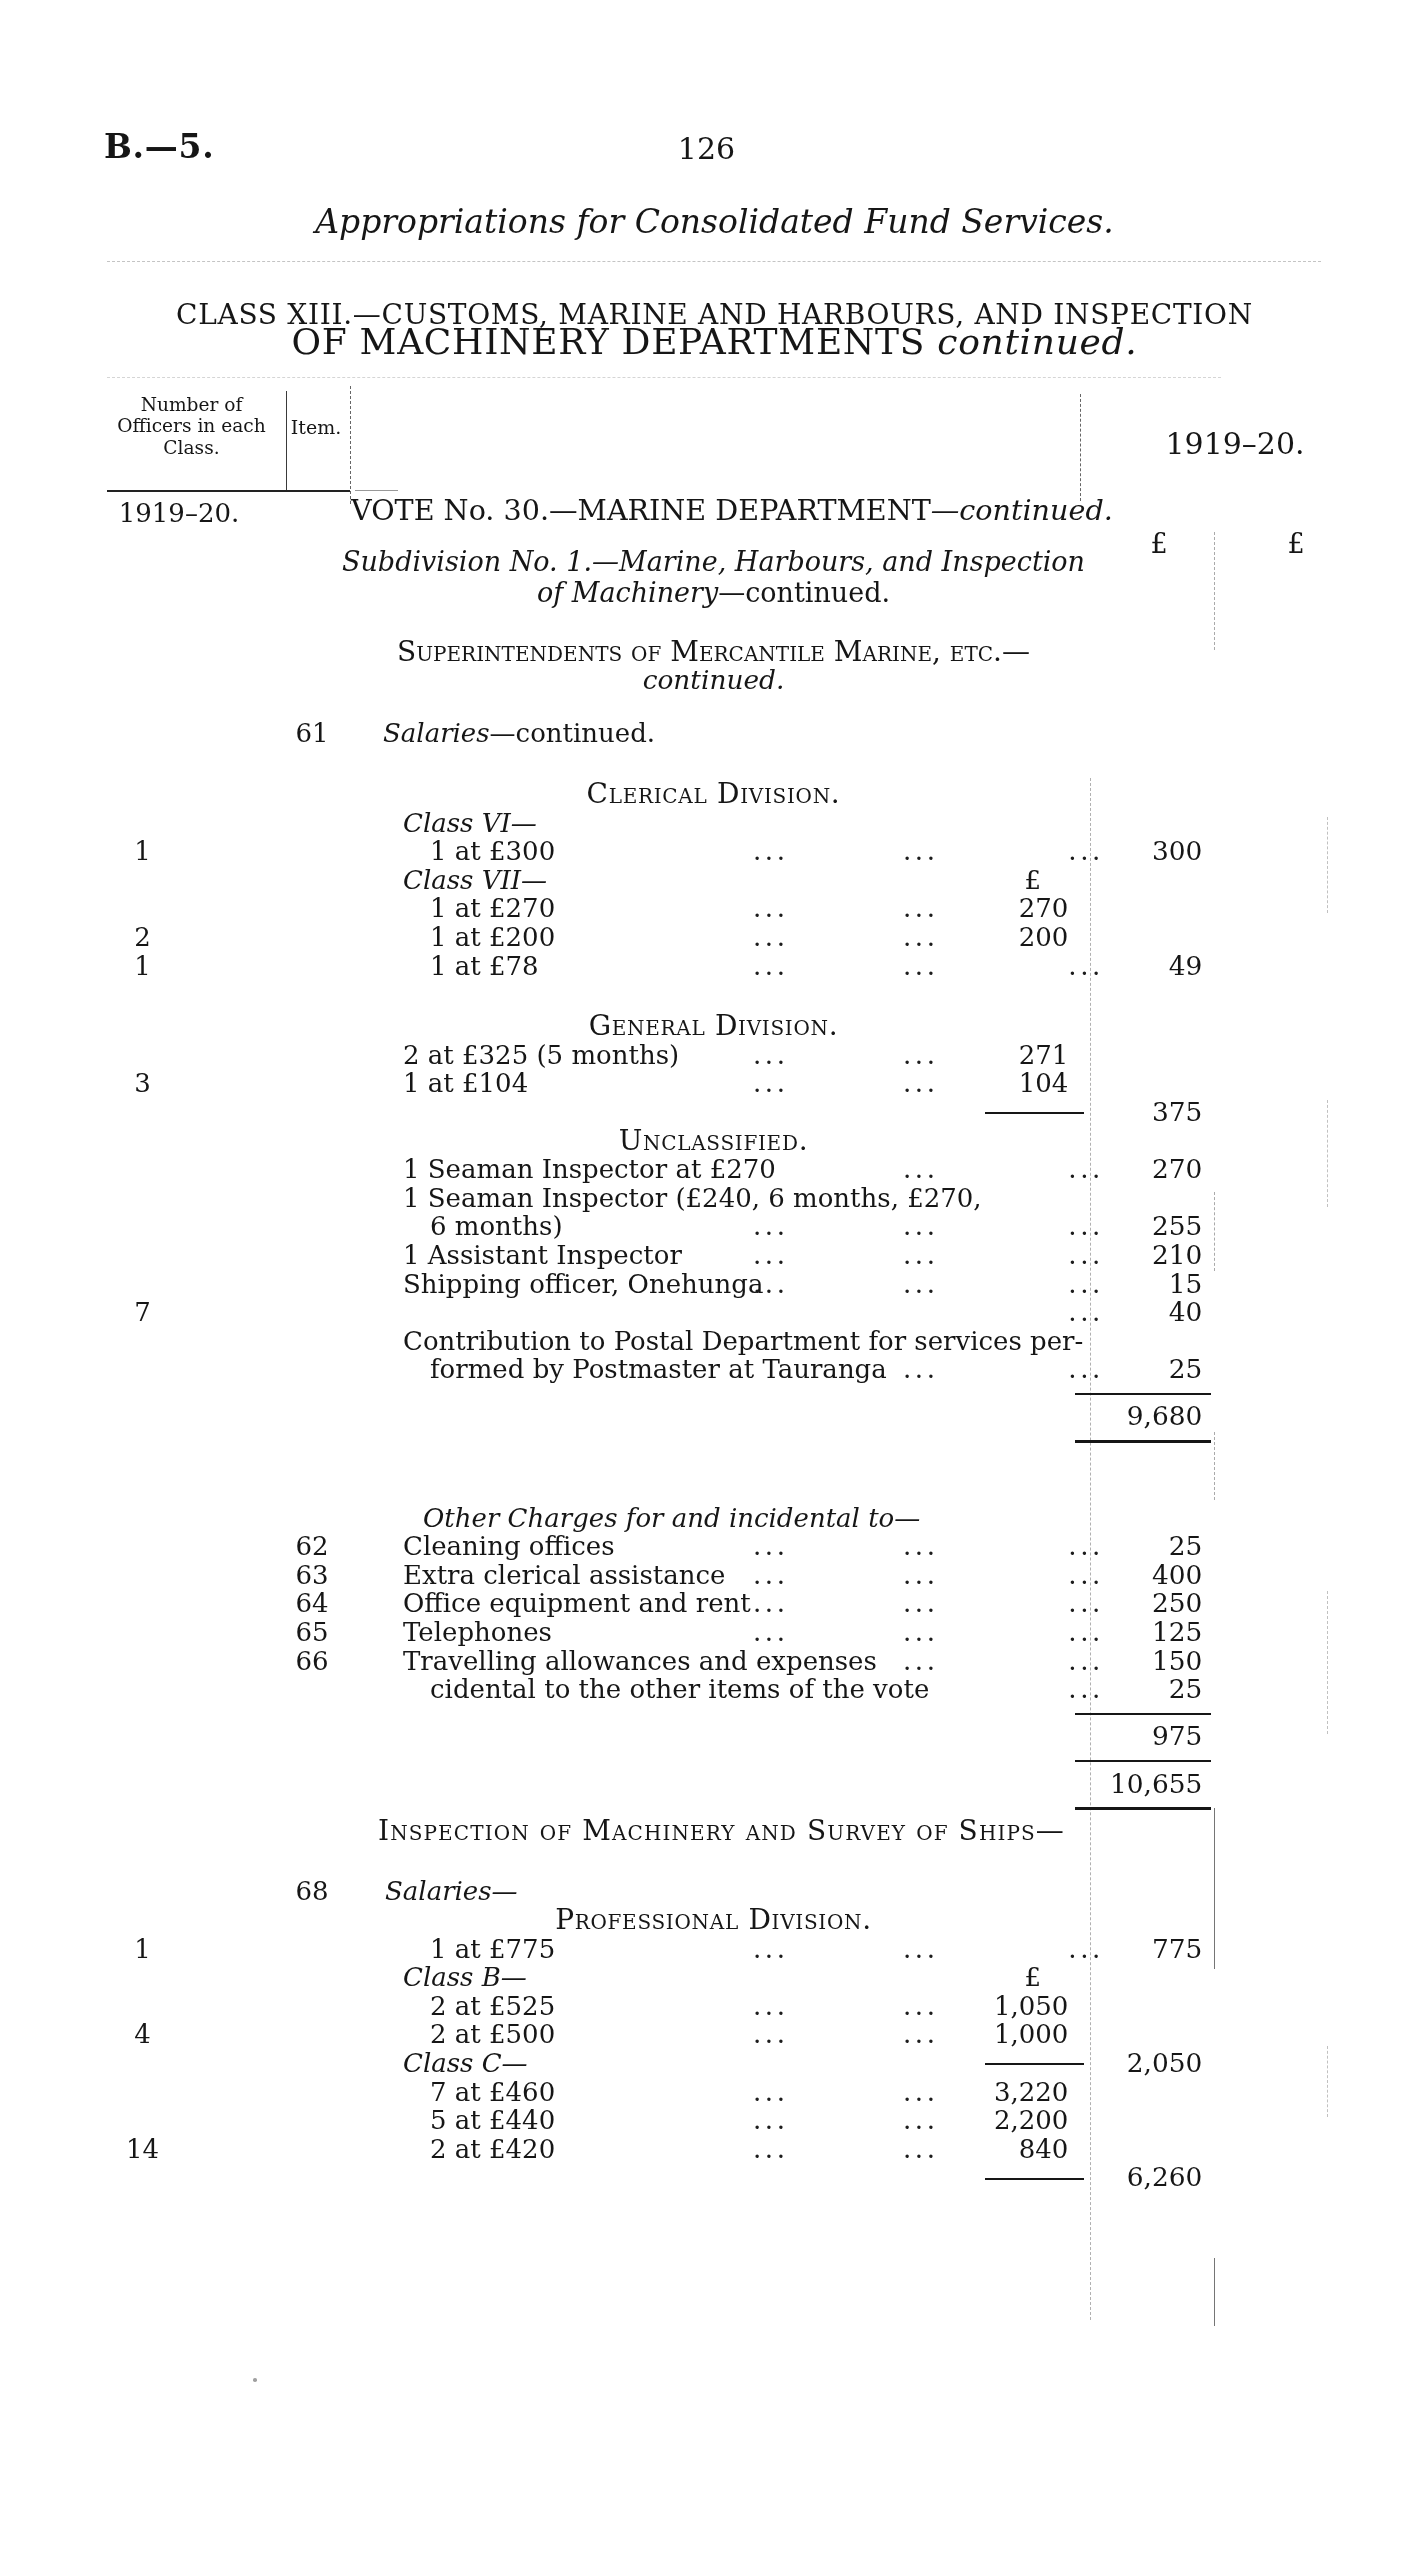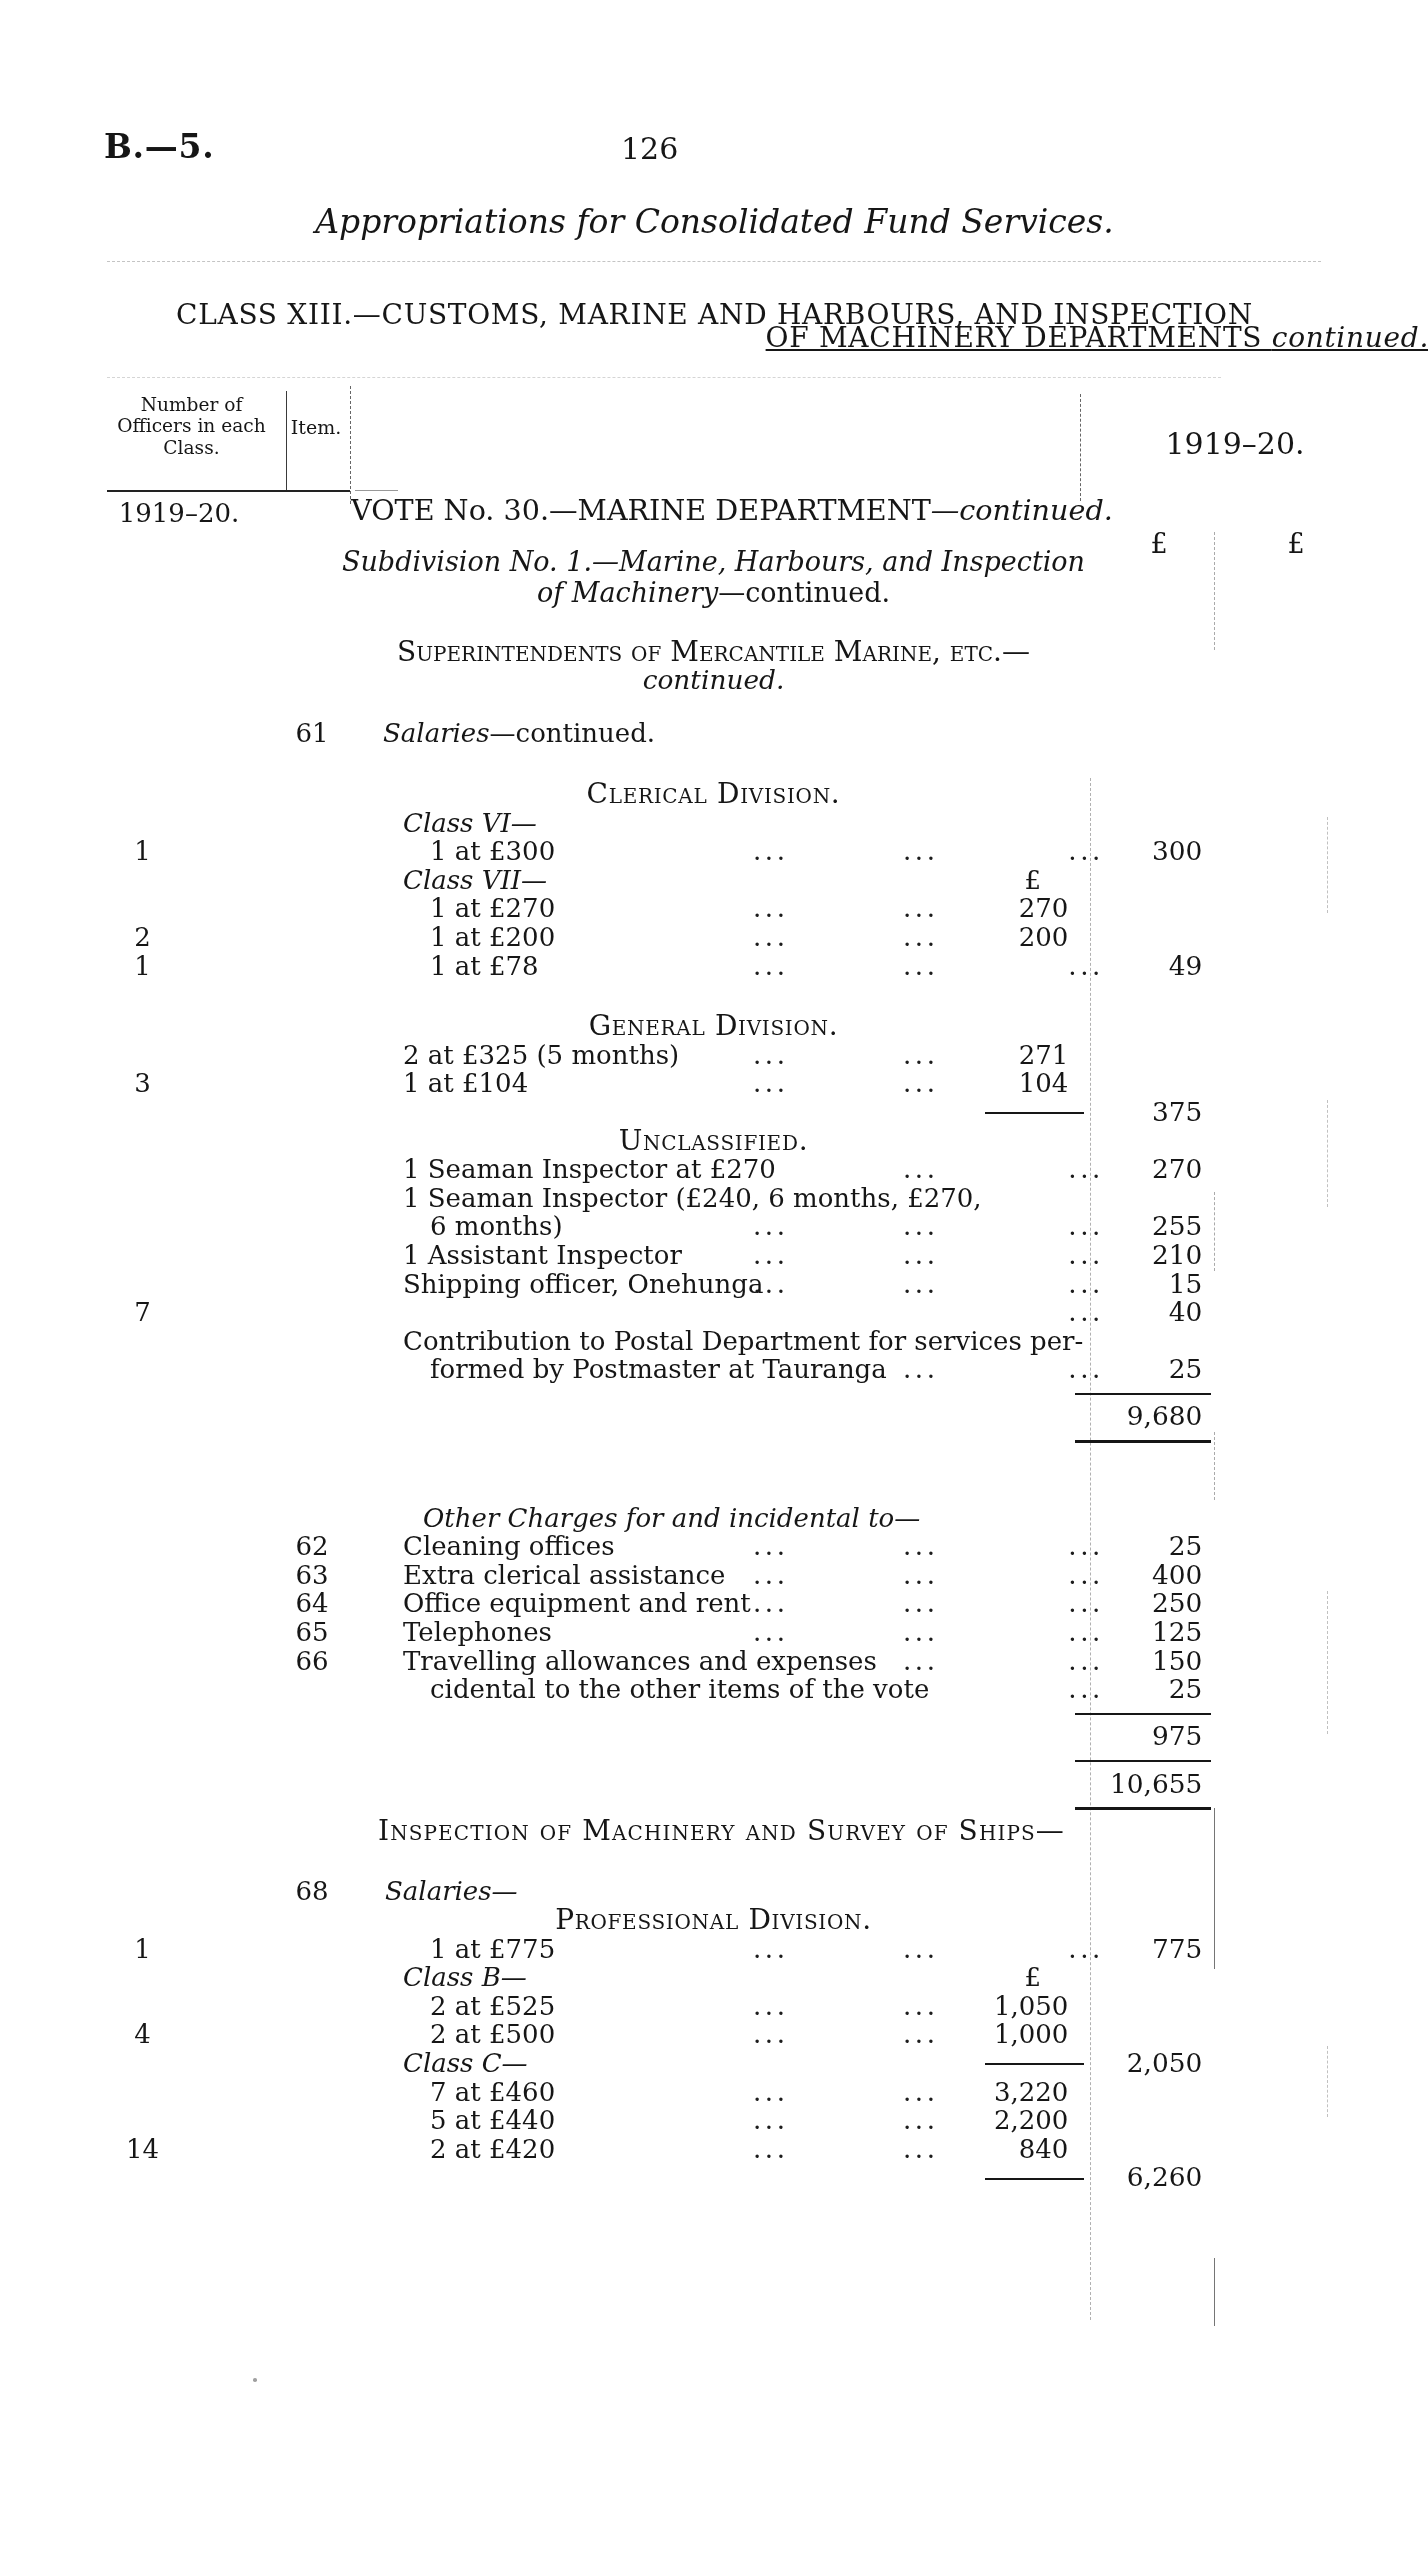--- a/index.html
+++ b/index.html
@@ -3,27 +3,27 @@
 <meta charset="utf-8">
 <style>
   html,body{margin:0;padding:0;background:#e8e8e8;}
   #page{position:relative;width:1429px;height:2576px;background:#ffffff;
         font-family:"DejaVu Serif","Liberation Serif",serif;color:#161616;overflow:hidden;}
   .abs{position:absolute;}
   .it{font-style:italic;}
   .sc{font-variant:small-caps;}
   
   #doc-ref{left:104px;top:127px;font-size:33px;font-weight:bold;letter-spacing:0.7px;}
-  #page-number{left:621px;top:131px;width:171px;font-size:30px;}
+  #page-number{left:621px;top:131px;width:171px;font-size:30px;text-align:center;}
   #running-title{left:0;top:202px;width:1429px;text-align:center;font-size:33px;font-style:italic;}
   .hdash{border-top:1.4px dashed #8a8a8a;height:0;}
   #dash1{left:107px;top:261px;width:1214px;opacity:.5;}
   #dash2{left:107px;top:377px;width:1114px;opacity:.35;}
   #class-line1{left:0;top:298px;width:1429px;text-align:center;font-size:28px;letter-spacing:0.7px;}
-  #class-line2{left:0;top:321px;width:1429px;text-align:right;font-size:28px;letter-spacing:0.7px;text-decoration:underline;}
+  #class-line2{left:0;top:321px;width:1429px;text-align:center;font-size:36px;letter-spacing:0.7px;}
   #officers-col-label{left:106px;top:394px;width:171px;font-size:18.6px;line-height:21.4px;text-align:center;}
   #item-col-label{left:282px;top:416px;width:68px;font-size:19px;text-align:center;}
   #year-right{left:1135px;top:426px;width:200px;font-size:30px;text-align:center;}
   #year-left{left:111px;top:498px;width:136px;font-size:26px;text-align:center;}
   #vote-title{left:351px;top:493px;font-size:28.6px;}
   #pound1{left:1109px;top:528px;width:100px;text-align:center;font-size:27px;}
   #pound2{left:1264px;top:528px;width:64px;text-align:center;font-size:27px;}
   #subdiv1{left:271px;top:546px;width:885px;text-align:center;font-size:27px;font-style:italic;}
   #subdiv2{left:271px;top:577px;width:885px;text-align:center;font-size:27px;}
   #section1{left:271px;top:635px;width:885px;text-align:center;font-size:28px;}

